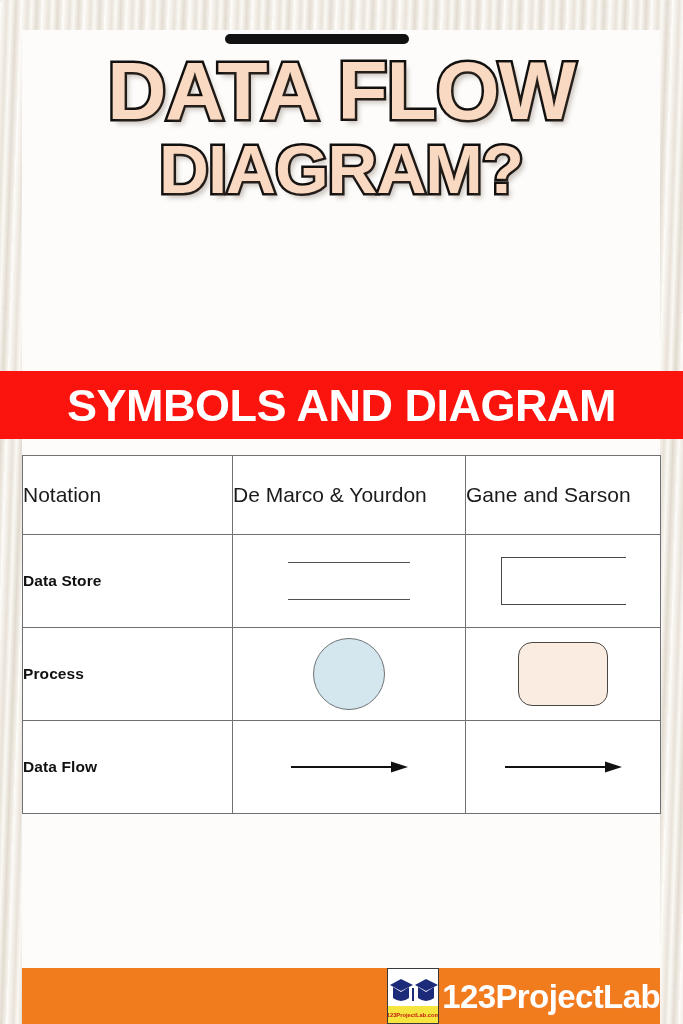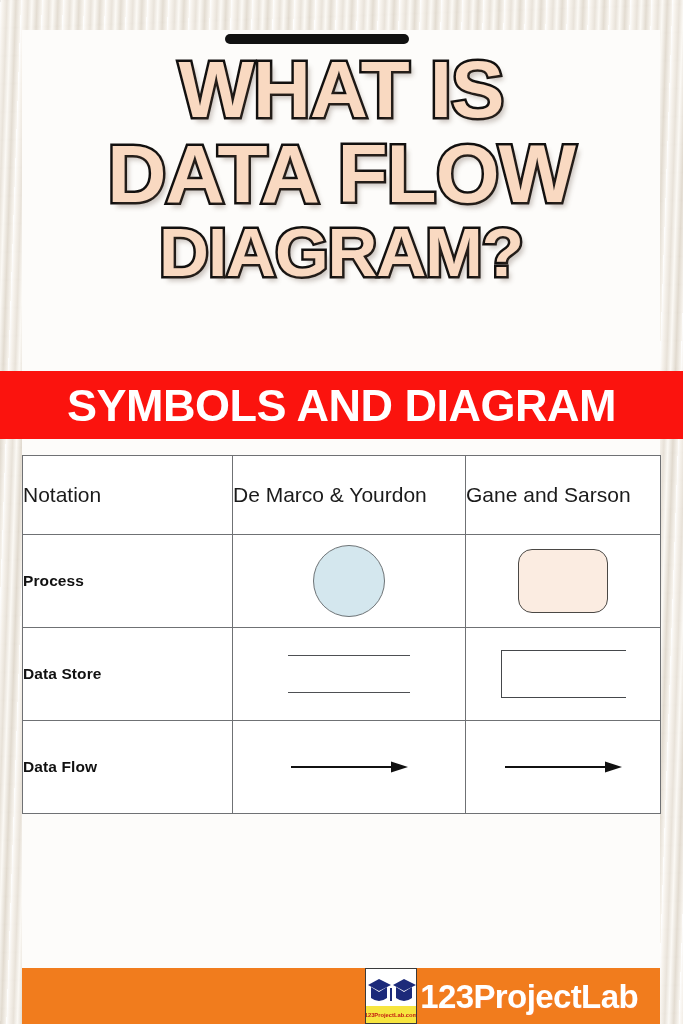--- a/index.html
+++ b/index.html
@@ -209,21 +209,21 @@
   .footer {
     position: absolute;
     left: 22px;
     top: 968px;
     width: 638px;
     height: 56px;
     background: #f17c1d;
     display: flex;
     align-items: center;
     justify-content: flex-end;
-    padding-right: 22px;
+    padding-right: 0;
     box-sizing: border-box;
   }
   .logo-badge {
     width: 52px;
     height: 56px;
     background: #ffffff;
     border: 1.5px solid #3a3a3a;
     box-sizing: border-box;
     position: relative;
     flex: 0 0 auto;
@@ -261,21 +261,20 @@
 </head>
 <body>
 
 <div class="wood"></div>
 
 <div class="card">
 
   <div class="top-rule"></div>
 
   <div class="hero">
-    <span class="hero-line l1">WHAT IS</span>
     <span class="hero-line l2">DATA FLOW</span>
     <span class="hero-line l3">DIAGRAM?</span>
   </div>
 
 </div>
 
 <div class="banner">
   <span class="banner-text">SYMBOLS AND DIAGRAM</span>
 </div>
 
@@ -289,43 +288,43 @@
     <tr>
       <th class="head-cell">Notation</th>
       <th class="head-cell">De Marco &amp; Yourdon</th>
       <th class="head-cell">Gane and Sarson</th>
     </tr>
   </thead>
   <tbody>
 
 
     <tr class="body-row">
+      <td class="row-label">Data Store</td>
+      <td class="shape-cell">
+        <div class="shape-wrap">
+          <div class="sym-store-lines"></div>
+        </div>
+      </td>
+      <td class="shape-cell">
+        <div class="shape-wrap">
+          <div class="sym-store-open"></div>
+        </div>
+      </td>
+    </tr>
+
+    <tr class="body-row">
       <td class="row-label">Process</td>
       <td class="shape-cell">
         <div class="shape-wrap">
           <div class="sym-circle-blue"></div>
         </div>
       </td>
       <td class="shape-cell">
         <div class="shape-wrap">
           <div class="sym-round-peach"></div>
-        </div>
-      </td>
-    </tr>
-
-    <tr class="body-row">
-      <td class="row-label">Data Store</td>
-      <td class="shape-cell">
-        <div class="shape-wrap">
-          <div class="sym-store-lines"></div>
-        </div>
-      </td>
-      <td class="shape-cell">
-        <div class="shape-wrap">
-          <div class="sym-store-open"></div>
         </div>
       </td>
     </tr>
 
     <tr class="body-row">
       <td class="row-label">Data Flow</td>
       <td class="shape-cell">
         <div class="shape-wrap">
           <svg class="sym-arrow" width="120" height="16" viewBox="0 0 120 16">
             <line x1="2" y1="8" x2="104" y2="8" stroke="#111" stroke-width="2"></line>

